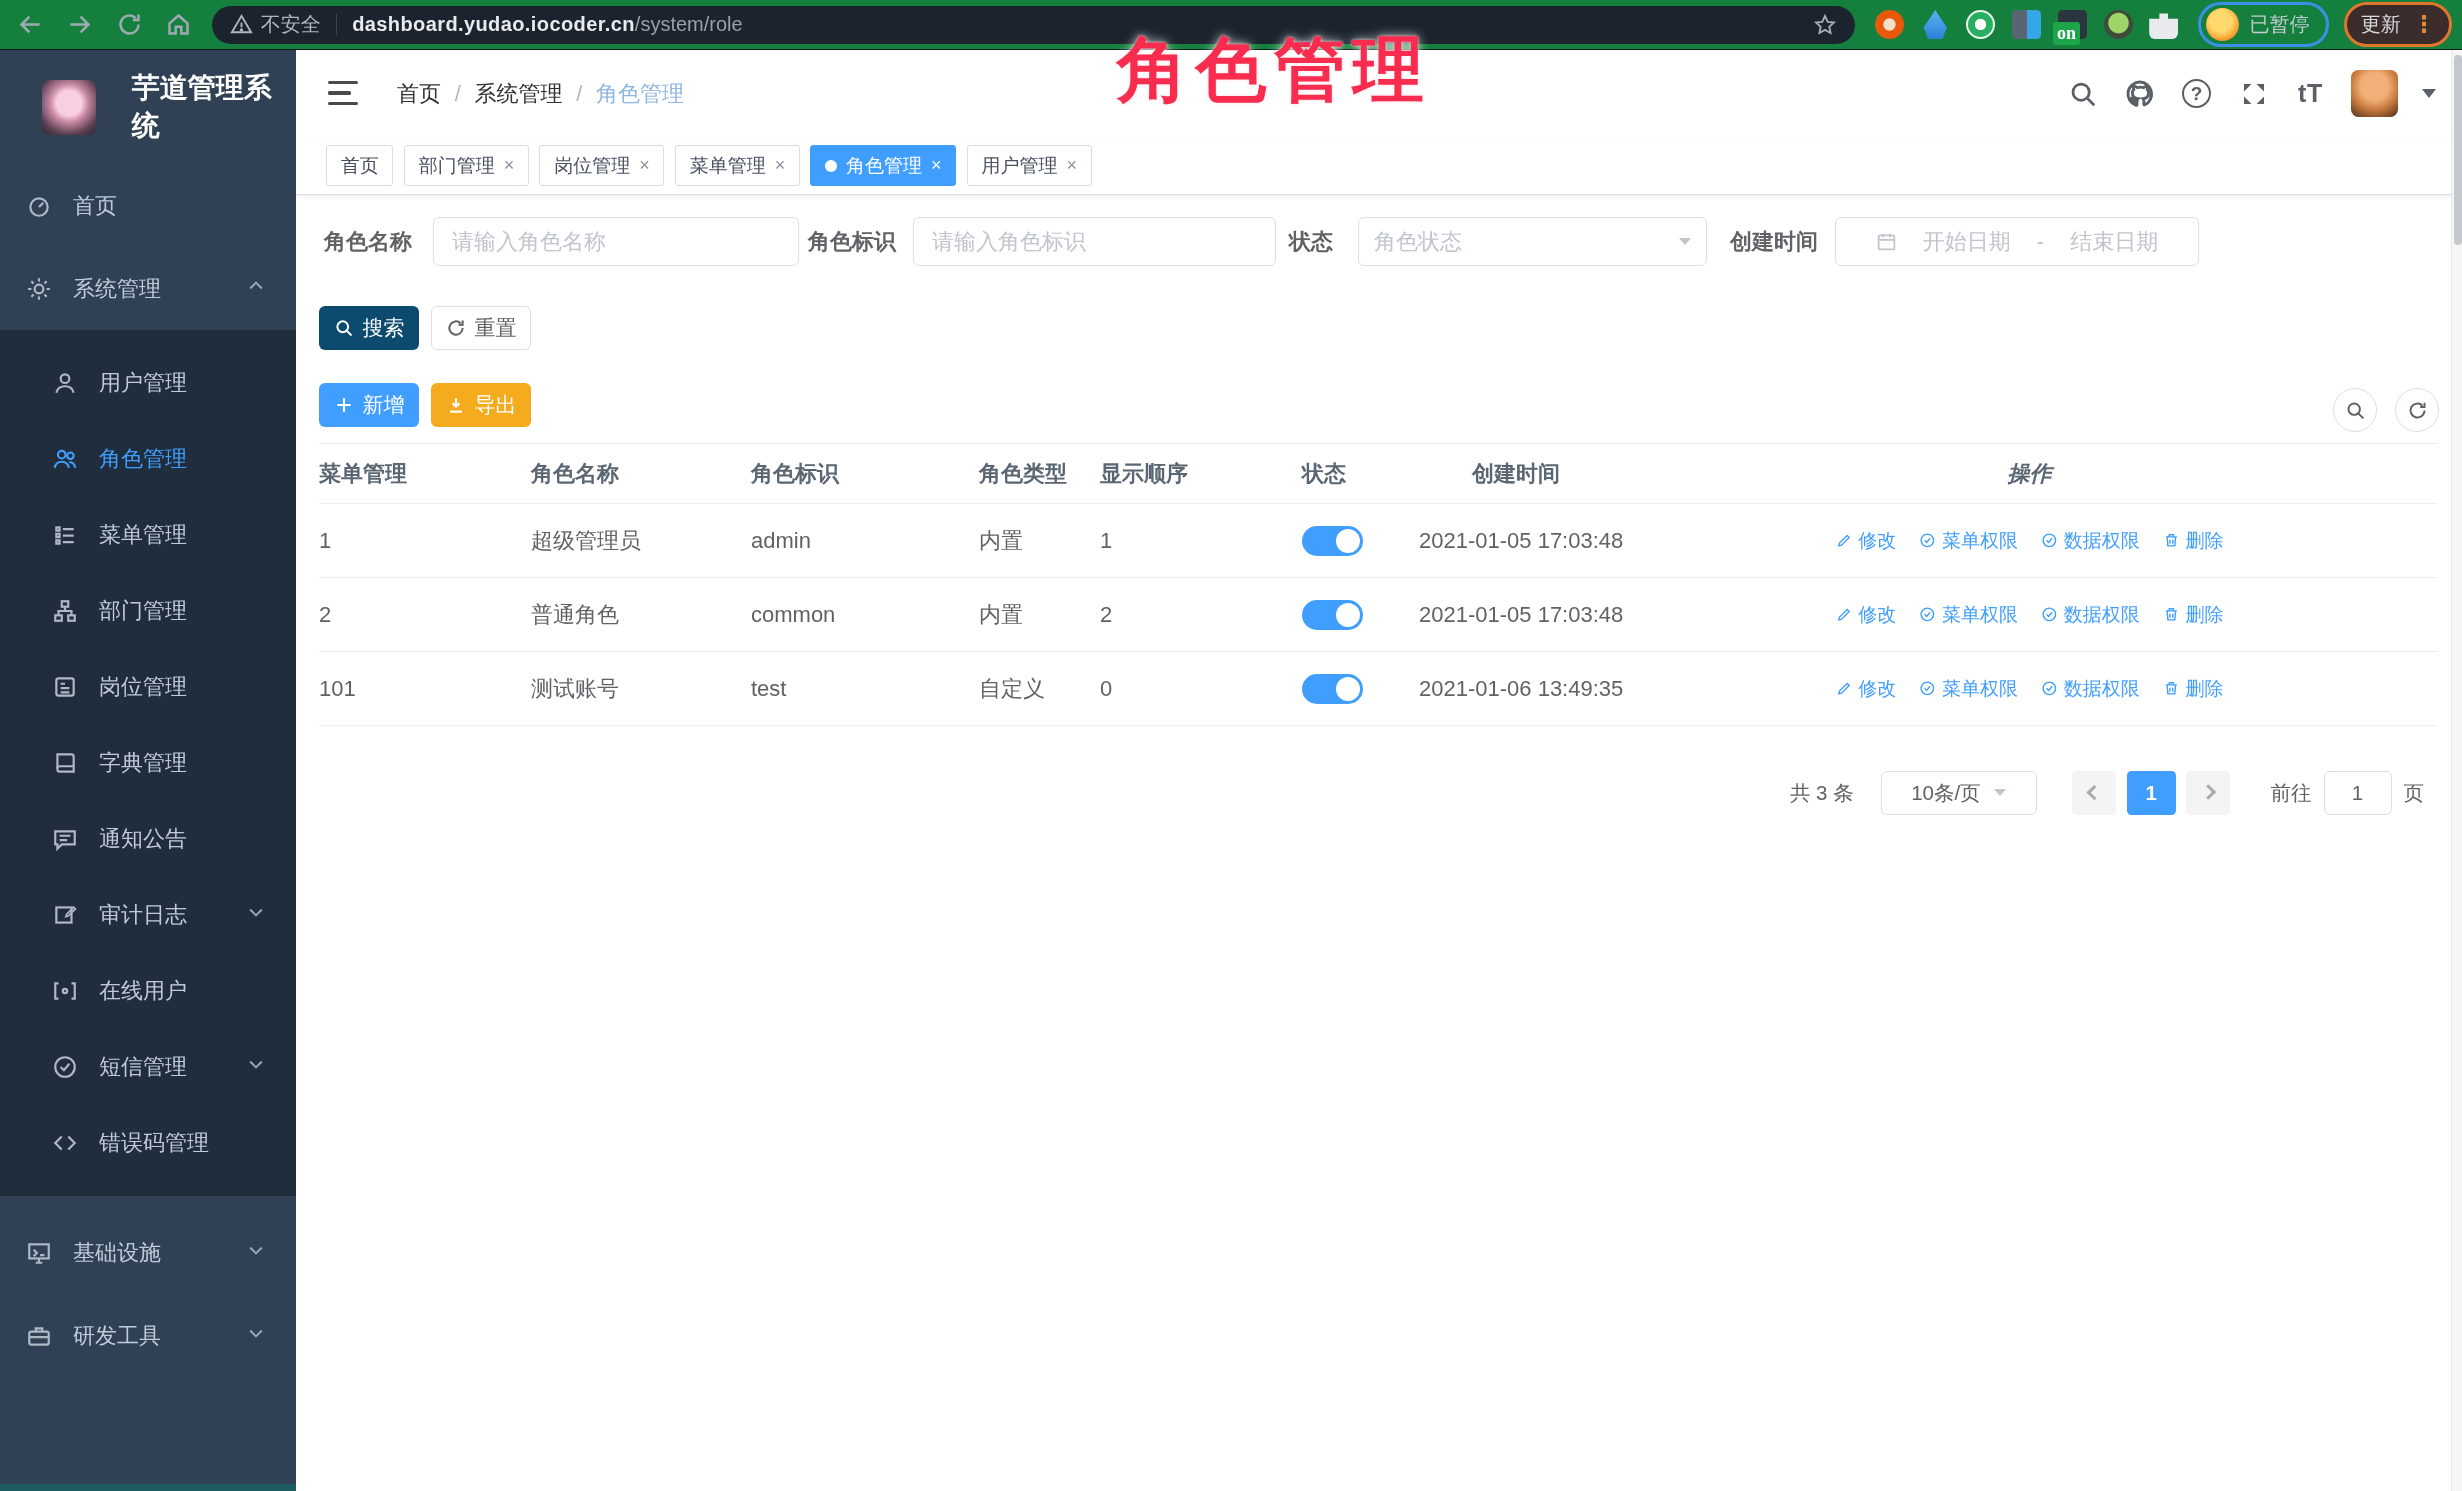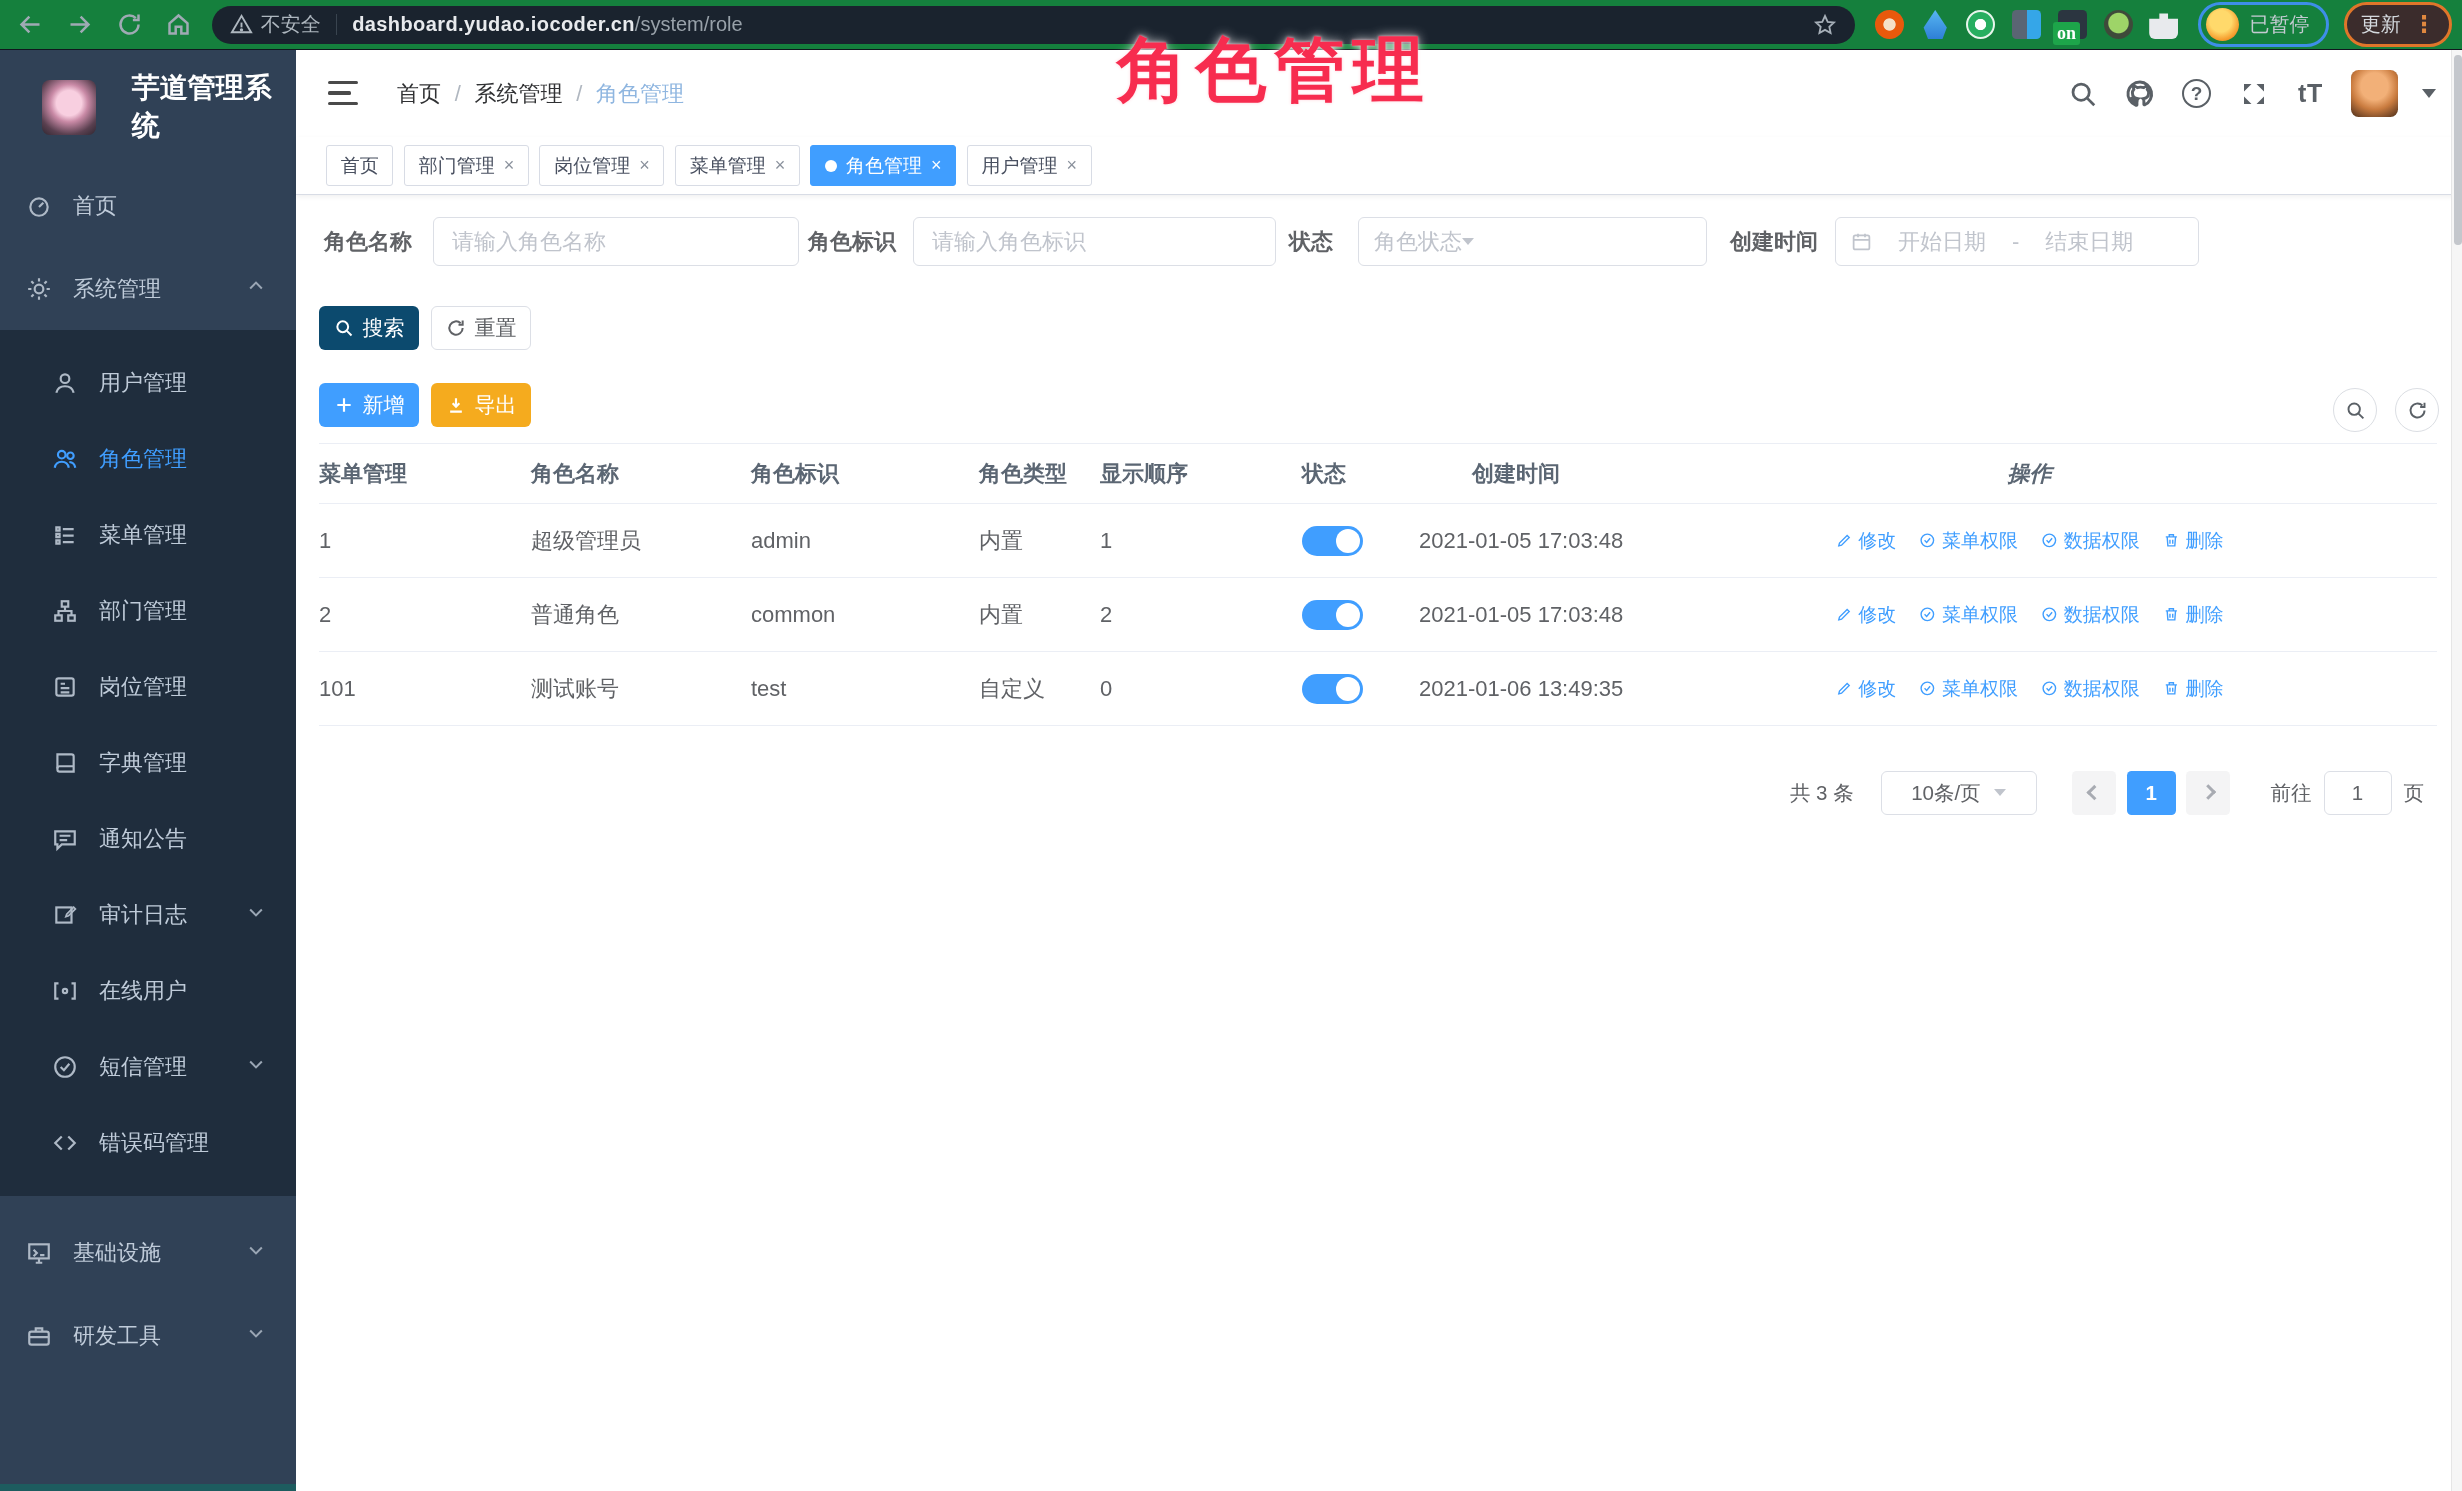--- a/index.html
+++ b/index.html
@@ -66,22 +66,22 @@
   .tag .x { font-size:18px; color:#8A919C; }
   .tag.active { background:#409EFF; border-color:#409EFF; color:#fff; }
   .tag.active .dot { display:block; }
   .tag.active .x { color:#fff; }
 
   
   .flabel { position:absolute; top:167px; height:49px; line-height:49px; font-size:22px; font-weight:bold; color:#606266; }
   .fbox { position:absolute; top:167px; height:49px; border:1.5px solid #DCDFE6; border-radius:6px; background:#fff; font-size:22px; color:#606266; display:flex; align-items:center; }
   input.finput { padding:0 18px; outline:none; }
   input.finput::placeholder { color:#C0C4CC; }
-  .fselect { padding:0 15px; color:#C0C4CC; justify-content:flex-start; cursor:pointer; }
-  .fdate { padding:0 15px; color:#C0C4CC; gap:26px; cursor:pointer; }
+  .fselect { padding:0 15px; color:#C0C4CC; justify-content:space-between; cursor:pointer; }
+  .fdate { padding:0 15px; color:#C0C4CC; gap:26px; cursor:pointer;justify-content:center; }
   .chev { width:0; height:0; border-left:6.8px solid transparent; border-right:6.8px solid transparent; border-top:7.6px solid #C0C4CC; }
 
   
   .btn { position:absolute; height:44px; border-radius:6px; display:flex; align-items:center; justify-content:center; gap:9px; font-size:21px; cursor:pointer; border:none; }
   .btn svg { display:block; }
   .btn-search { left:23px; top:256px; width:100px; background:#0c4a6e; color:#fff; }
   .btn-reset { left:135px; top:256px; width:100px; background:#fff; color:#606266; border:1.5px solid #DCDFE6; }
   .btn-add { left:23px; top:333px; width:100px; background:#409EFF; color:#fff; }
   .btn-export { left:135px; top:333px; width:100px; background:#F5AB1E; color:#fff; }
   .mini-circle { position:absolute; top:338px; width:44px; height:44px; border-radius:50%; border:1.5px solid #DBDEE3; background:#fff; color:#5A6066; display:flex; align-items:center; justify-content:center; cursor:pointer; }

